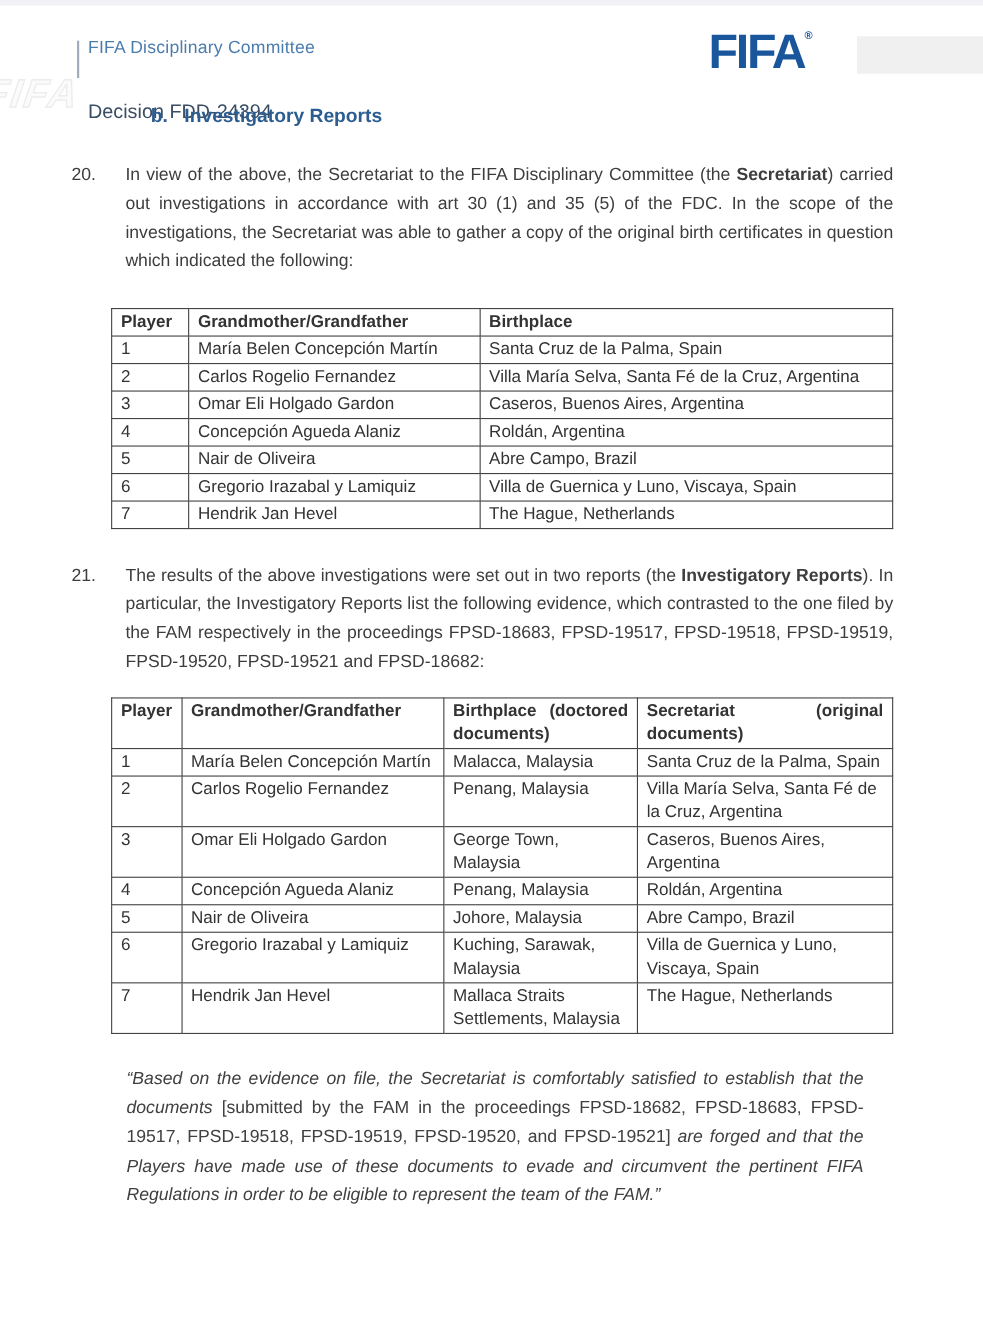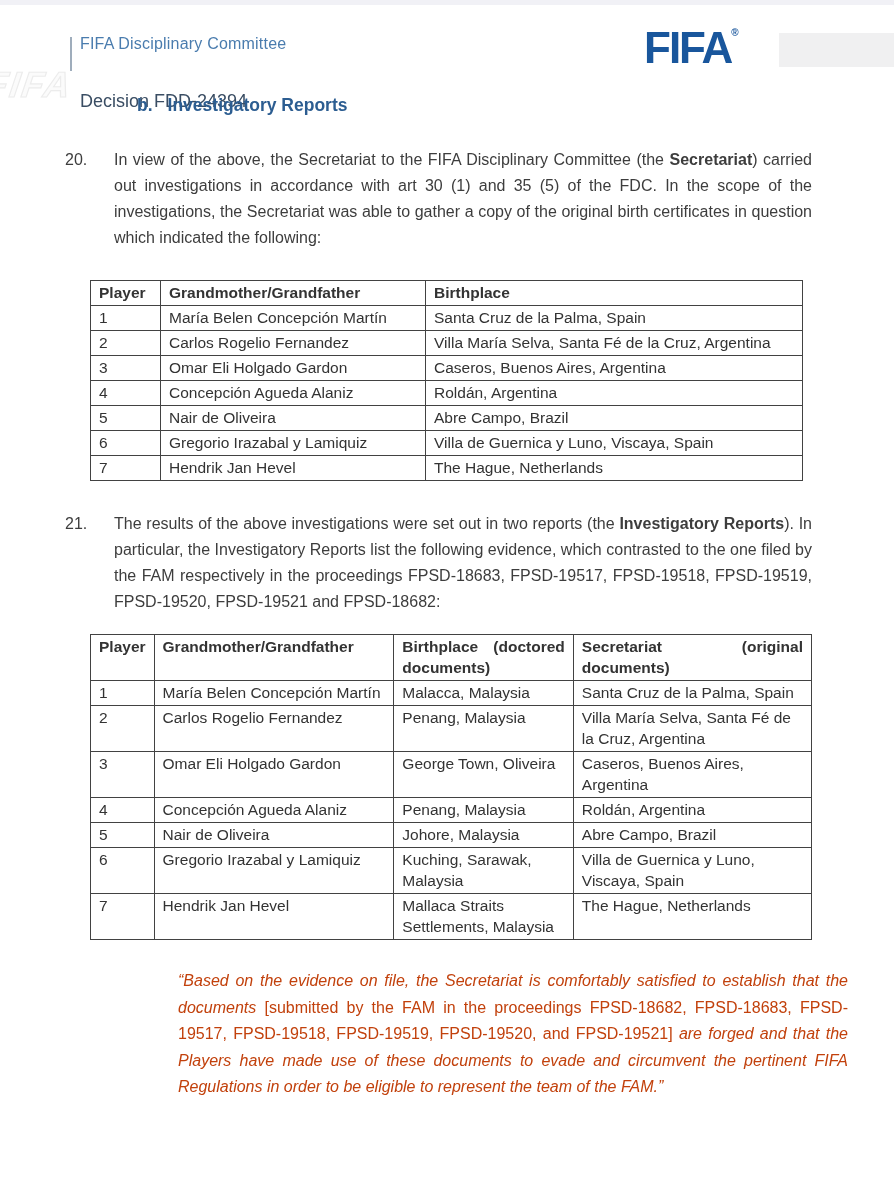--- a/index.html
+++ b/index.html
@@ -24,34 +24,34 @@
   .section-heading { font-size:17.5px; font-weight:700; color:#2c5d91; padding-left:72px; margin-bottom:31px; }
   .section-heading .idx { margin-right:15px; }
 
   .para { position:relative; padding-left:49px; line-height:26px; text-align:justify; }
   .para .pnum { position:absolute; left:0; top:0; }
   .para.single { text-align:left; }
   #p20 { margin-bottom:29px; }
   #p21 { margin-top:30px; margin-bottom:19px; }
   #p22 { margin-top:21px; }
 
-  table { border-collapse:collapse; table-layout:fixed; margin-left:25px; font-size:15.5px; color:#333; }
+  table { border-collapse:collapse; table-layout:fixed; margin-left:36px; font-size:15.5px; color:#333; }
   th, td { border:1.5px solid #424242; padding:1px 8px 2px 8px; vertical-align:top; text-align:left;
            line-height:21px; overflow:hidden; }
   th { font-weight:700; }
   .t1 th:nth-child(1), .t1 td:nth-child(1) { width:70px; }
   .t1 th:nth-child(2), .t1 td:nth-child(2) { width:265px; }
   .t1 th:nth-child(3), .t1 td:nth-child(3) { width:377px; }
   .t2 th:nth-child(1), .t2 td:nth-child(1) { width:63px; }
   .t2 th:nth-child(2), .t2 td:nth-child(2) { width:240px; }
   .t2 th:nth-child(3), .t2 td:nth-child(3) { width:180px; }
   .t2 th:nth-child(4), .t2 td:nth-child(4) { width:239px; }
   .t2 th:nth-child(3), .t2 th:nth-child(4) { text-align:justify; }
 
-  .quote { margin-top:28px; margin-left:113px; width:670px; line-height:26.5px; text-align:justify; color:#c2410c; }
+  .quote { margin-top:28px; margin-left:50px; width:670px; line-height:26.5px; text-align:justify; color:#404040; }
   .quote i { font-style:italic; }
 </style>
 </head>
 <body>
 
 <div class="page">
   <div class="top-band"></div>
   <div class="watermark">FIFA</div>
 
   <div class="hdr-rule"></div>
@@ -132,21 +132,21 @@
           </tr>
           <tr>
             <td>2</td>
             <td>Carlos Rogelio Fernandez</td>
             <td>Penang, Malaysia</td>
             <td>Villa María Selva, Santa Fé de la Cruz, Argentina</td>
           </tr>
           <tr>
             <td>3</td>
             <td>Omar Eli Holgado Gardon</td>
-            <td>George Town, Oliveira</td>
+            <td>George Town, Malaysia</td>
             <td>Caseros, Buenos Aires, Argentina</td>
           </tr>
           <tr>
             <td>4</td>
             <td>Concepción Agueda Alaniz</td>
             <td>Penang, Malaysia</td>
             <td>Roldán, Argentina</td>
           </tr>
           <tr>
             <td>5</td>

